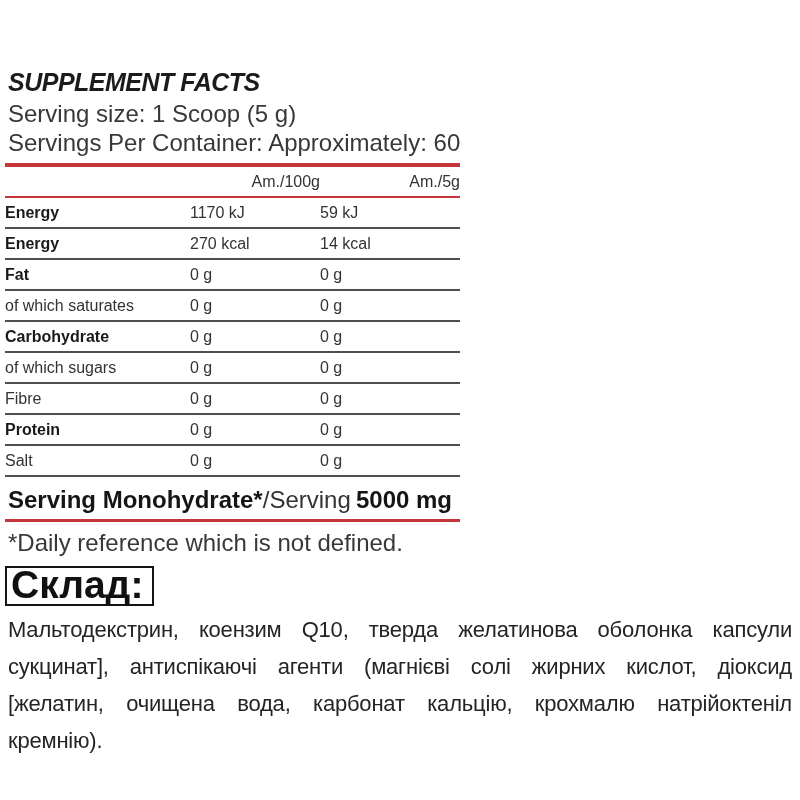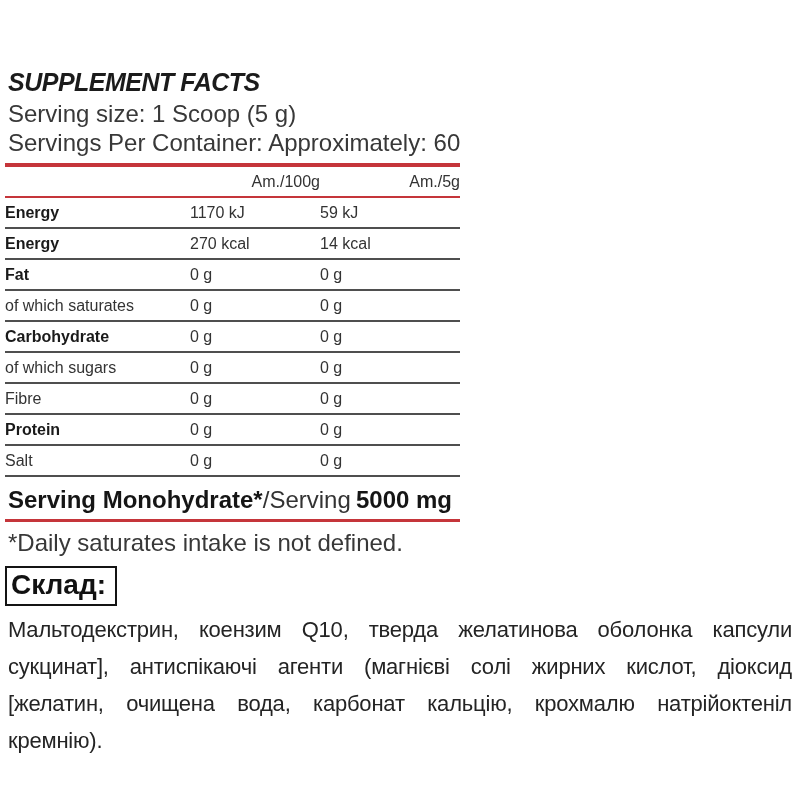--- a/index.html
+++ b/index.html
@@ -73,21 +73,21 @@
   .creatine-name-suffix { font-weight: 400; color: #333333; }
   .creatine-value { font-weight: 700; color: #151515; padding-right: 8px; }
 
   .footnote { margin-top: 7px; font-size: 24px; color: #383838; }
 
   .sklad-box {
     display: inline-block;
     margin: 9px 0 0 -3px;
     border: 2px solid #141414;
     padding: 0 9px 2px 4px;
-    font-size: 28px;
+    font-size: 39px;
     font-weight: 700;
     color: #111111;
     line-height: 34px;
   }
 
   .composition { margin-top: 5px; font-size: 22px; line-height: 37px; color: #242424; letter-spacing: -0.2px; }
   .comp-line { text-align: justify; text-align-last: justify; }
   .comp-line.last { text-align: left; text-align-last: left; }
 </style>
 </head>
@@ -165,21 +165,21 @@
       </tbody>
     </table>
 
     <div class="creatine-row">
       <span>
         <span class="creatine-name-bold">Serving Monohydrate*</span><span class="creatine-name-suffix">/Serving</span>
       </span>
       <span class="creatine-value">5000 mg</span>
     </div>
 
-    <div class="footnote">*Daily saturates intake is not defined.</div>
+    <div class="footnote">*Daily reference which is not defined.</div>
 
     <div>
       <span class="sklad-box">Склад:</span>
     </div>
 
     <div class="composition">
       <div class="comp-line">Мальтодекстрин, коензим Q10, тверда желатинова оболонка капсули</div>
       <div class="comp-line">сукцинат], антиспікаючі агенти (магнієві солі жирних кислот, діоксид</div>
       <div class="comp-line">[желатин, очищена вода, карбонат кальцію, крохмалю натрійоктеніл</div>
       <div class="comp-line last">кремнію).</div>

